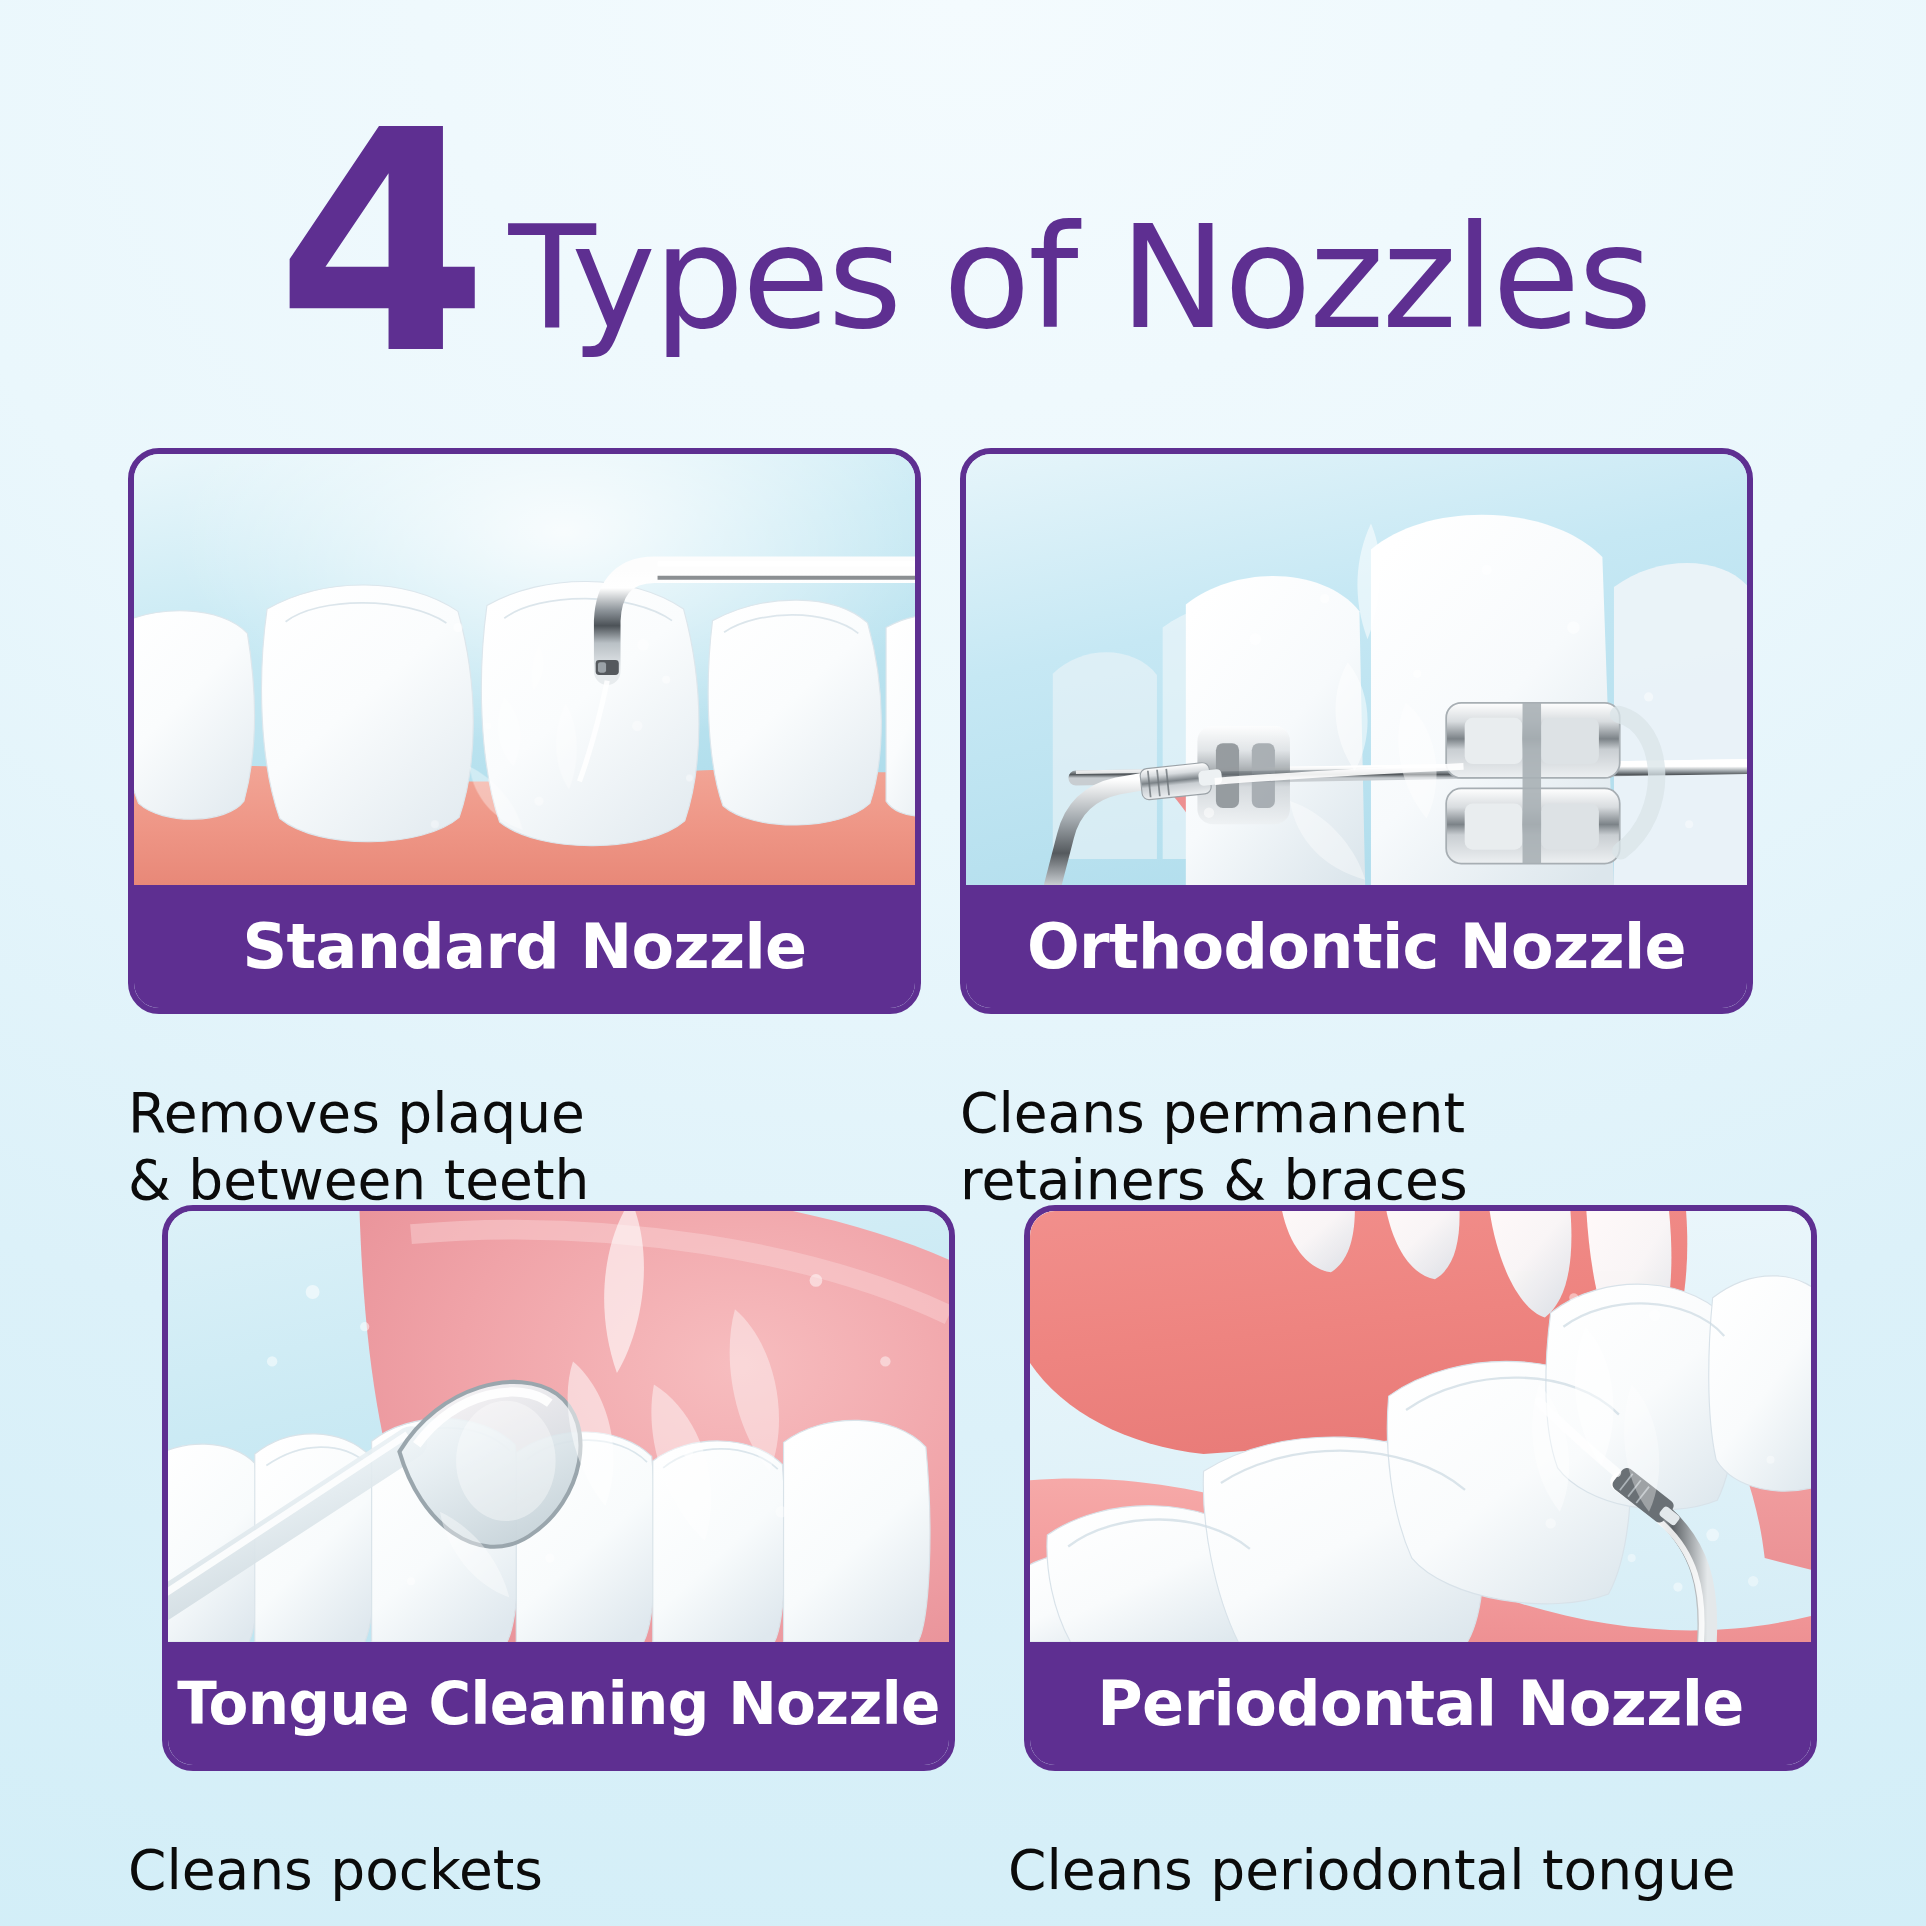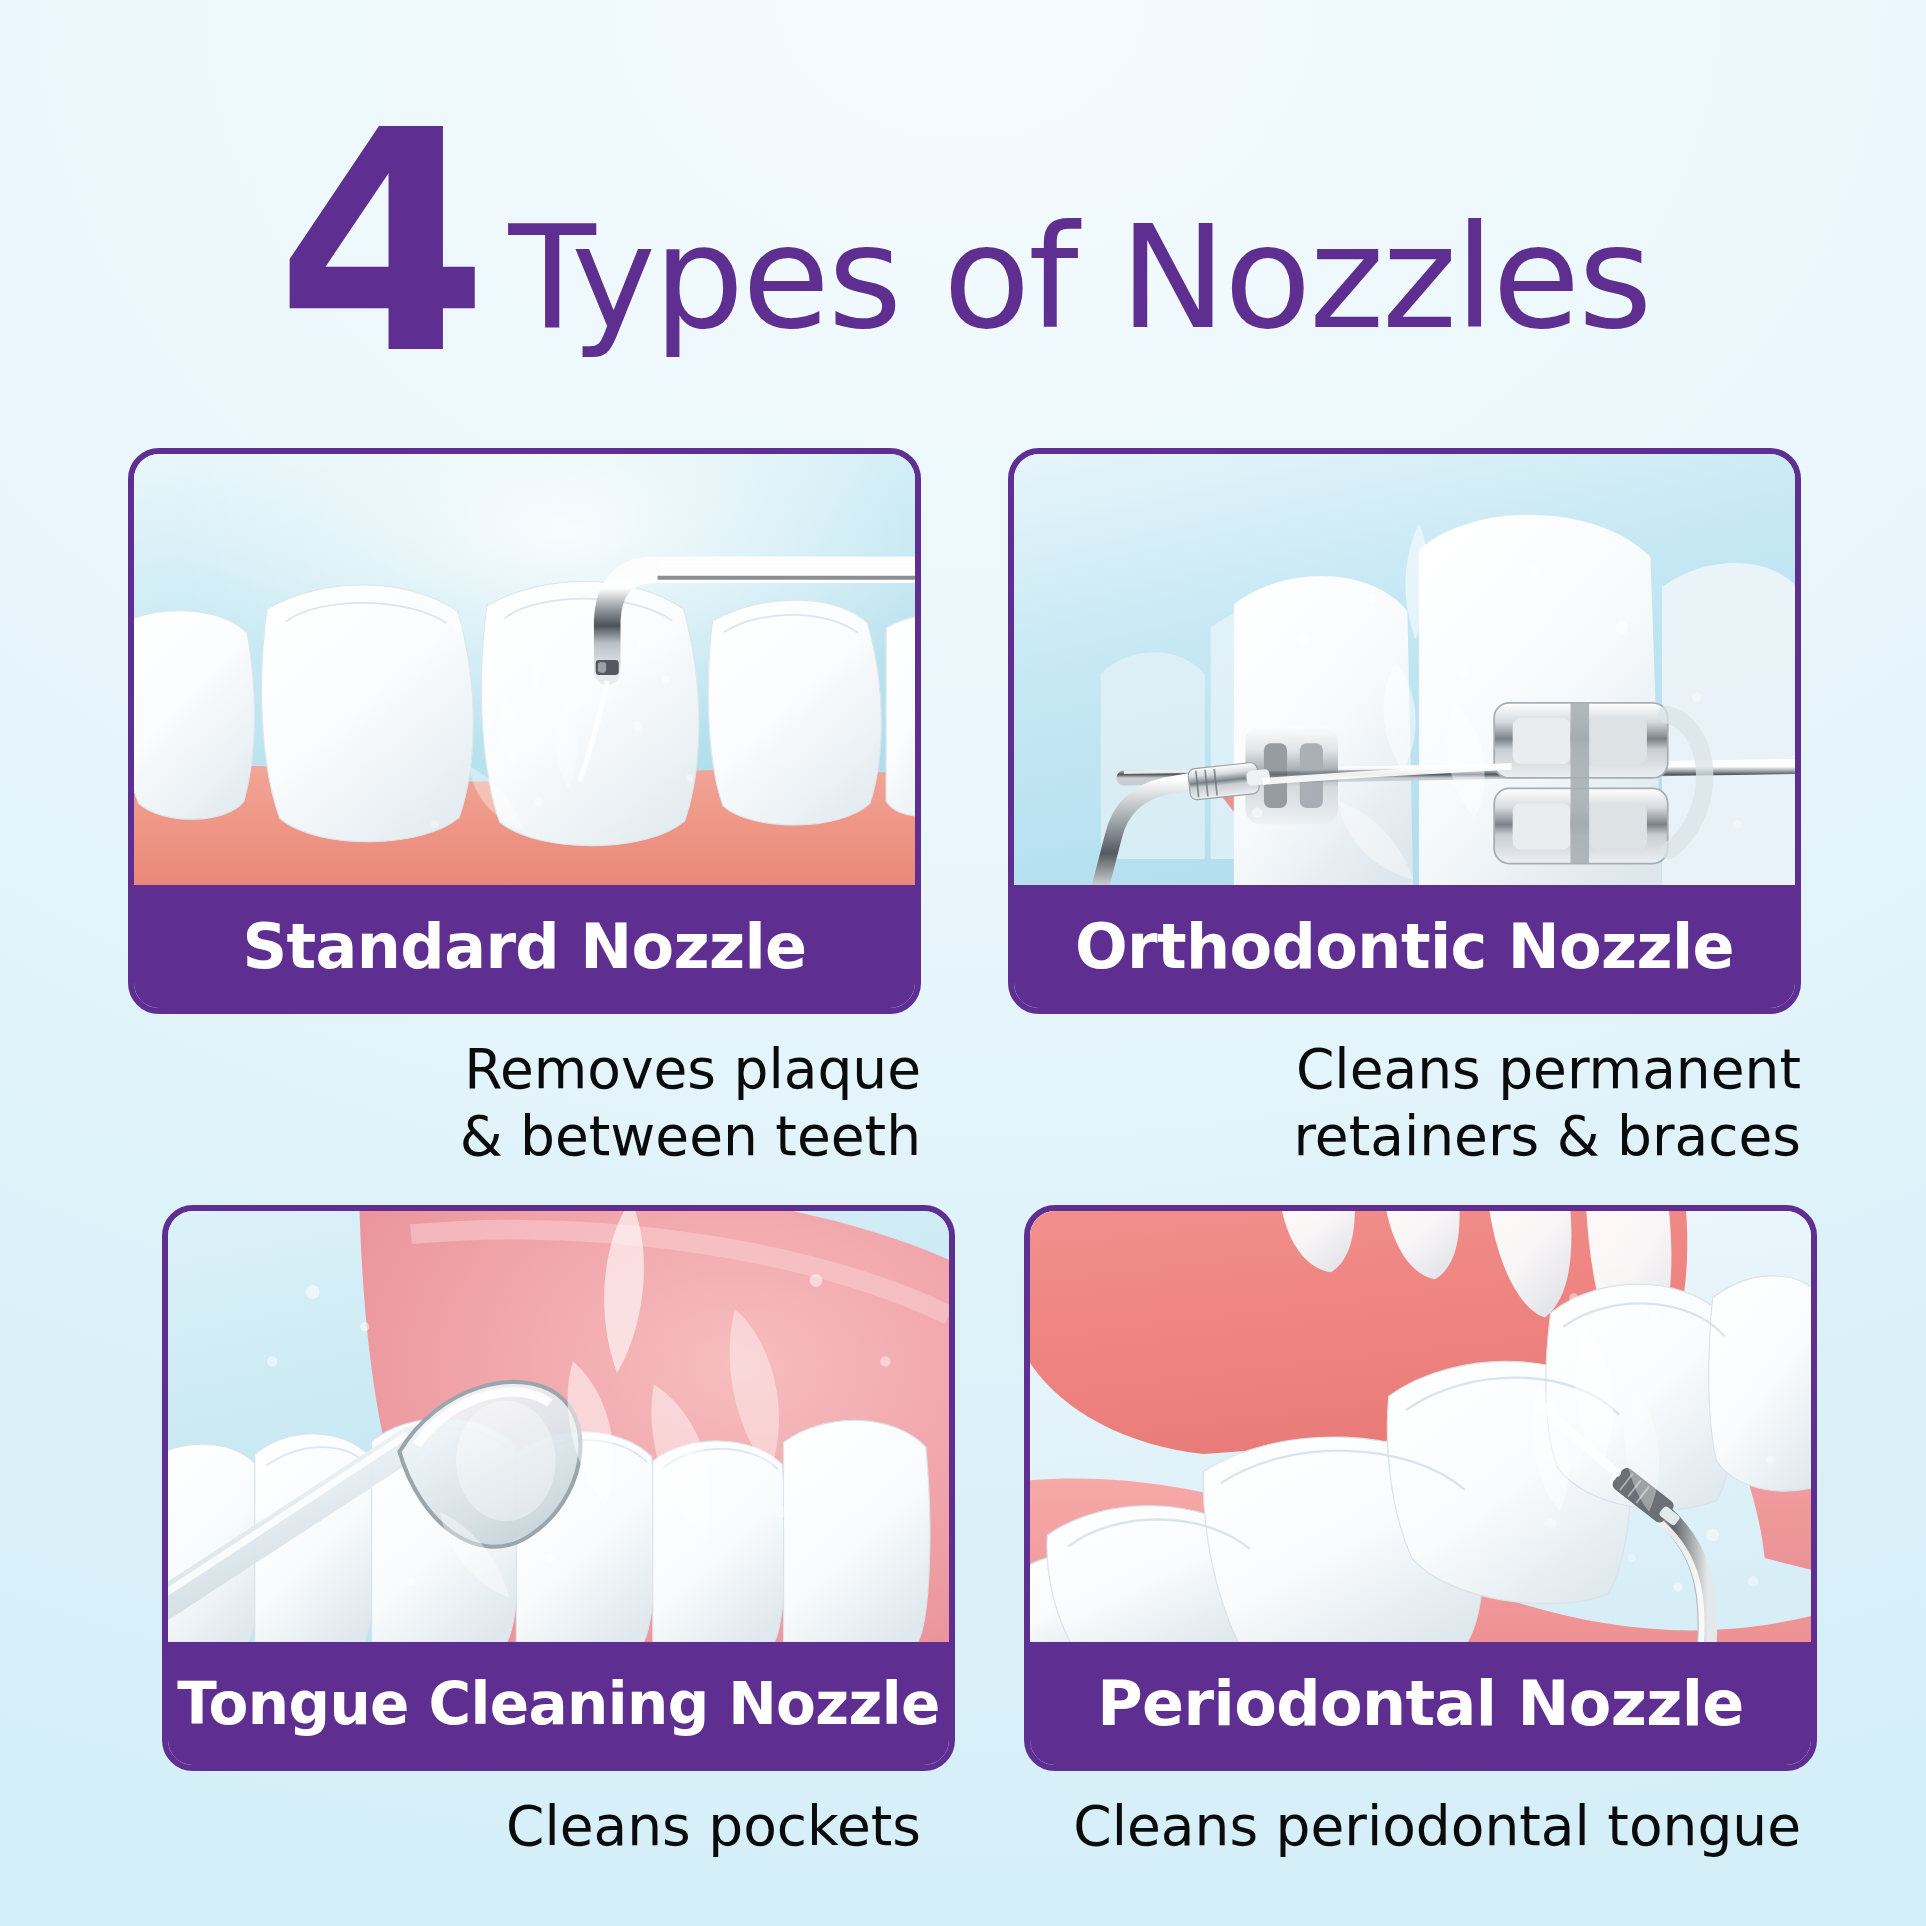--- a/index.html
+++ b/index.html
@@ -27,21 +27,21 @@
   .title-text{
     font-size:143px;line-height:0.95;font-weight:normal;
     color:#5E2F91;letter-spacing:-2.3px;
     font-family:"DejaVu Sans","Liberation Sans",sans-serif;
     position:relative;top:-12.7px;
   }
   
   .grid{position:absolute;left:0;top:0;width:1926px;height:1926px;}
   .cell{position:absolute;}
   .cell-tl{left:128px;top:448px;}
-  .cell-tr{left:1008px;top:448px;}
+  .cell-tr{left:960px;top:448px;}
   .cell-bl{left:128px;top:1205px;padding-left:34px;}
   .cell-br{left:1008px;top:1205px;padding-left:16px;}
 
   .card{
     position:relative;
     width:793px;
     border:6.4px solid #5E2F91;
     border-radius:31px;
     overflow:hidden;
     box-sizing:border-box;
@@ -55,23 +55,24 @@
     height:123px;background:#5E2F91;
     display:flex;align-items:center;justify-content:center;
     color:#ffffff;font-weight:bold;
     font-size:62px;letter-spacing:-0.6px;
     font-family:"DejaVu Sans","Liberation Sans",sans-serif;
     text-align:left;
   }
   .card-label.small{font-size:58px;}
   .caption{
     position:absolute;left:0;width:793px;
-    text-align:right;color:#0B0B0B;
+    text-align:left;color:#0B0B0B;
     font-size:55px;line-height:1.22;font-weight:normal;
     font-family:"DejaVu Sans","Liberation Sans",sans-serif;
+    margin-top:44px;
   }
   .caption.two-line{top:588px;}
   .caption.one-line{top:588px;}
   .caption span{display:block;}
 </style>
 </head>
 <body>
 
 <div id="root">
 

